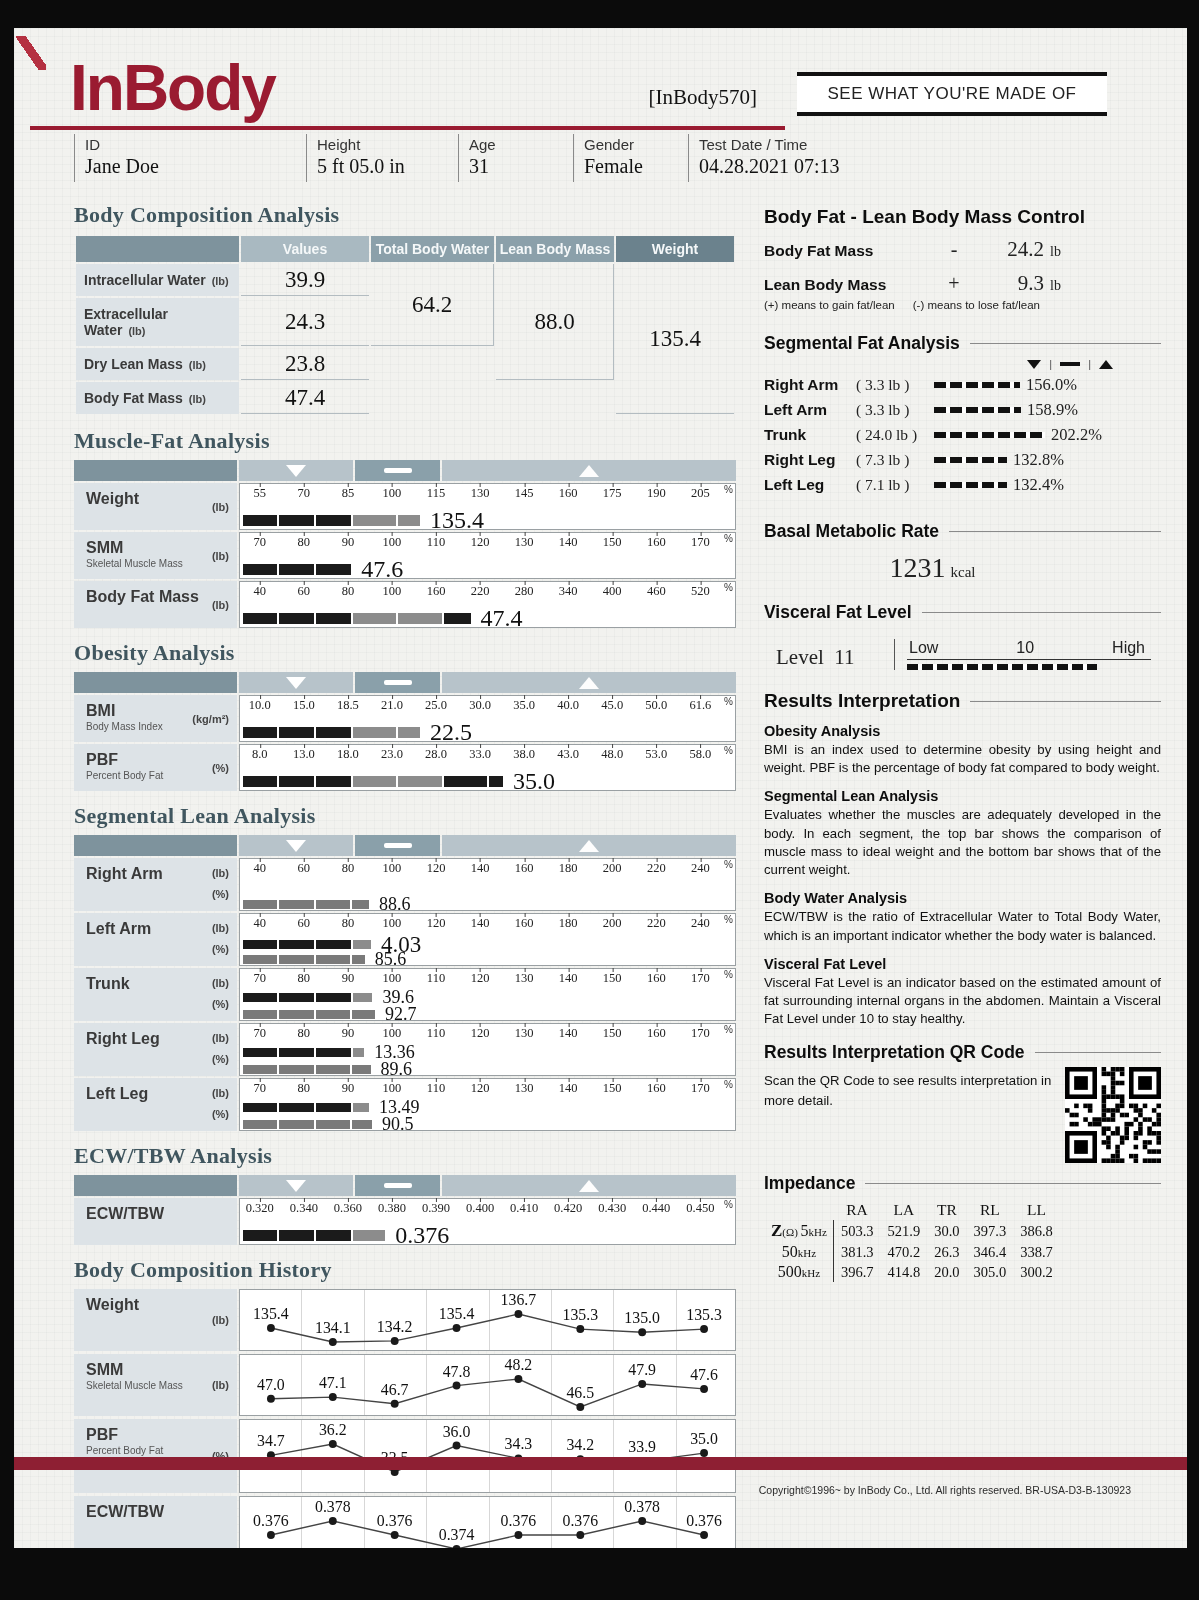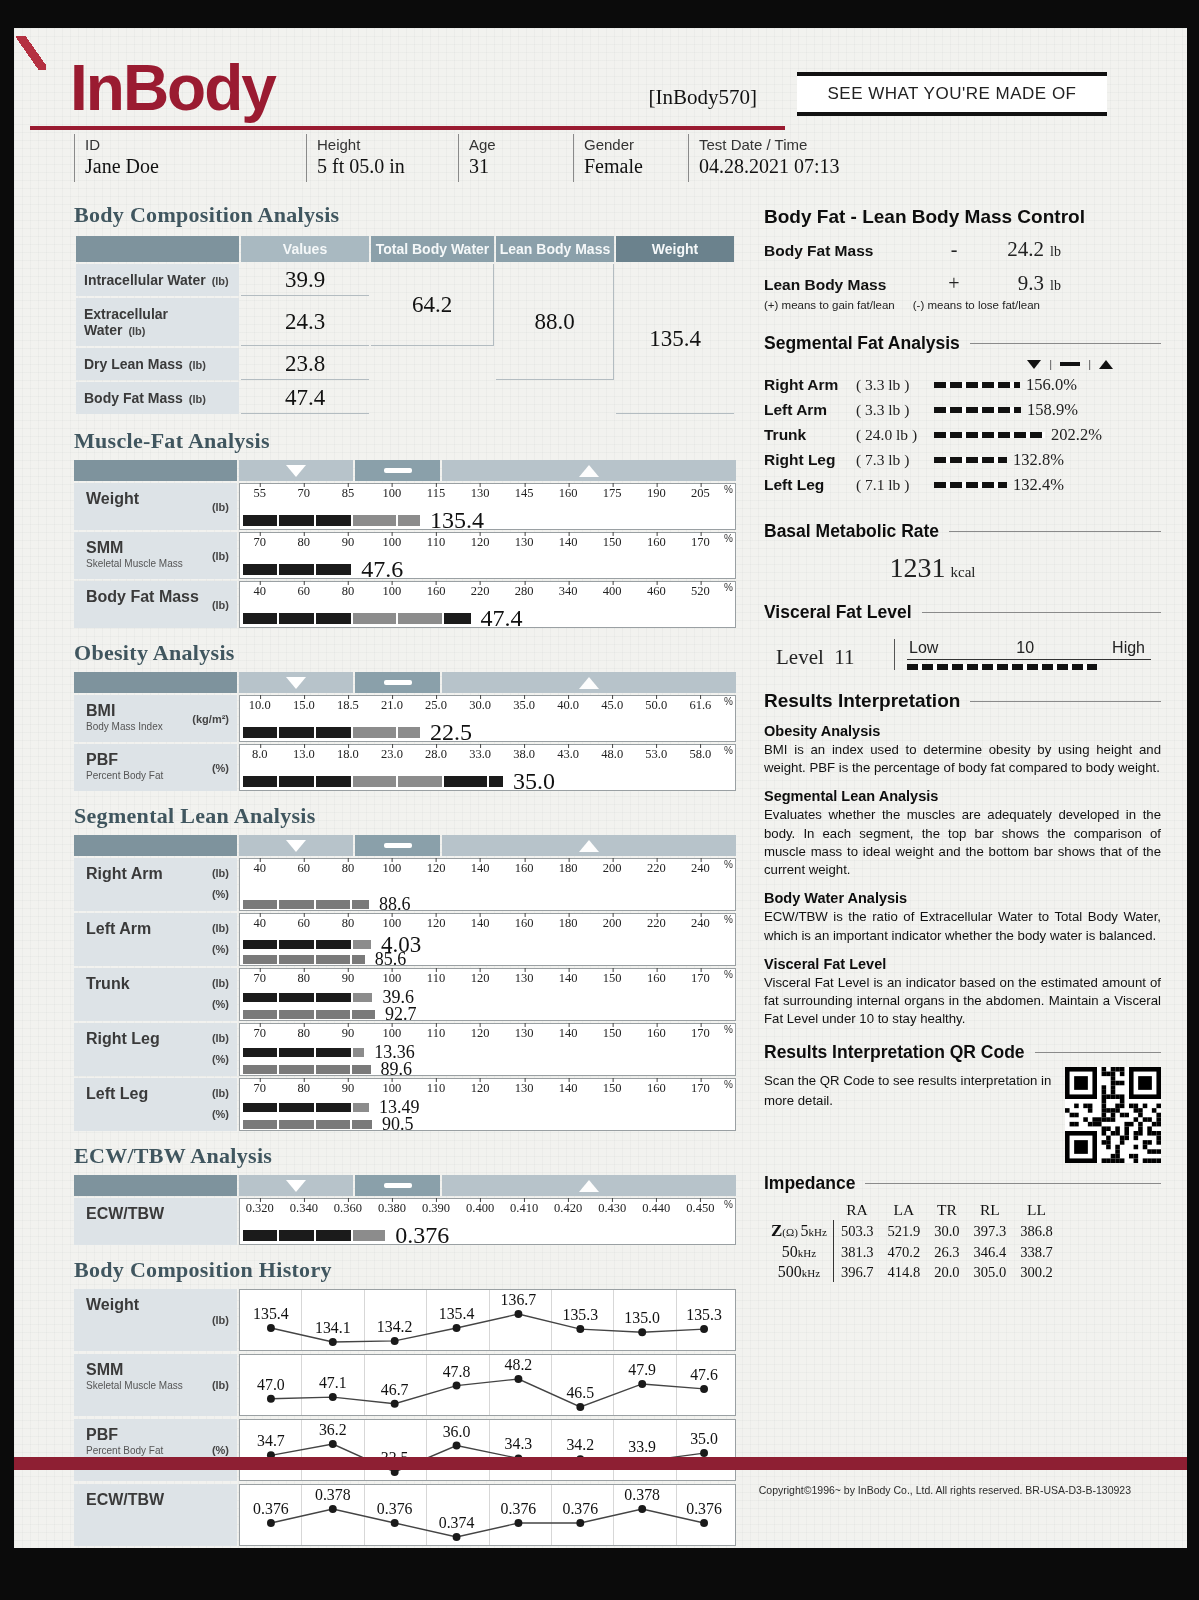--- a/index.html
+++ b/index.html
@@ -672,21 +672,21 @@
                   <circle cx="468.75" cy="33.88235294117648" r="4" fill="#1a1a1a"></circle>
                   <text x="468.75" y="24.882352941176478" text-anchor="middle" font-family="&quot;Liberation Serif&quot;,serif" font-size="16" fill="#111">47.6</text>
                 </svg></div>
             </div>
             <div class="hist-row">
               <div class="row-lbl">
                 <div class="row-name">PBF</div>
                 <div class="row-sub">Percent Body Fat</div>
                 <span class="row-unit" style="top: 50%; transform: translateY(-50%);">(%)</span>
               </div>
-              <div class="hist-chart" style="height: 62px;"><svg width="100%" height="62" viewBox="0 0 500 62" preserveAspectRatio="none">
+              <div class="hist-chart" style="height: 74px;"><svg width="100%" height="62" viewBox="0 0 500 62" preserveAspectRatio="none">
                   <polyline points="31.25,35.35135135135134 93.75,24 156.25,52 218.75,25.513513513513537 281.25,38.378378378378414 343.75,39.13513513513512 406.25,41.405405405405425 468.75,33.081081081081095" fill="none" stroke="#444" stroke-width="1.4"></polyline>
                   <circle cx="31.25" cy="35.35135135135134" r="4" fill="#1a1a1a"></circle>
                   <text x="31.25" y="26.35135135135134" text-anchor="middle" font-family="&quot;Liberation Serif&quot;,serif" font-size="16" fill="#111">34.7</text>
                   <circle cx="93.75" cy="24" r="4" fill="#1a1a1a"></circle>
                   <text x="93.75" y="15" text-anchor="middle" font-family="&quot;Liberation Serif&quot;,serif" font-size="16" fill="#111">36.2</text>
                   <circle cx="156.25" cy="52" r="4" fill="#1a1a1a"></circle>
                   <text x="156.25" y="43" text-anchor="middle" font-family="&quot;Liberation Serif&quot;,serif" font-size="16" fill="#111">32.5</text>
                   <circle cx="218.75" cy="25.513513513513537" r="4" fill="#1a1a1a"></circle>
                   <text x="218.75" y="16.513513513513537" text-anchor="middle" font-family="&quot;Liberation Serif&quot;,serif" font-size="16" fill="#111">36.0</text>
                   <circle cx="281.25" cy="38.378378378378414" r="4" fill="#1a1a1a"></circle>

